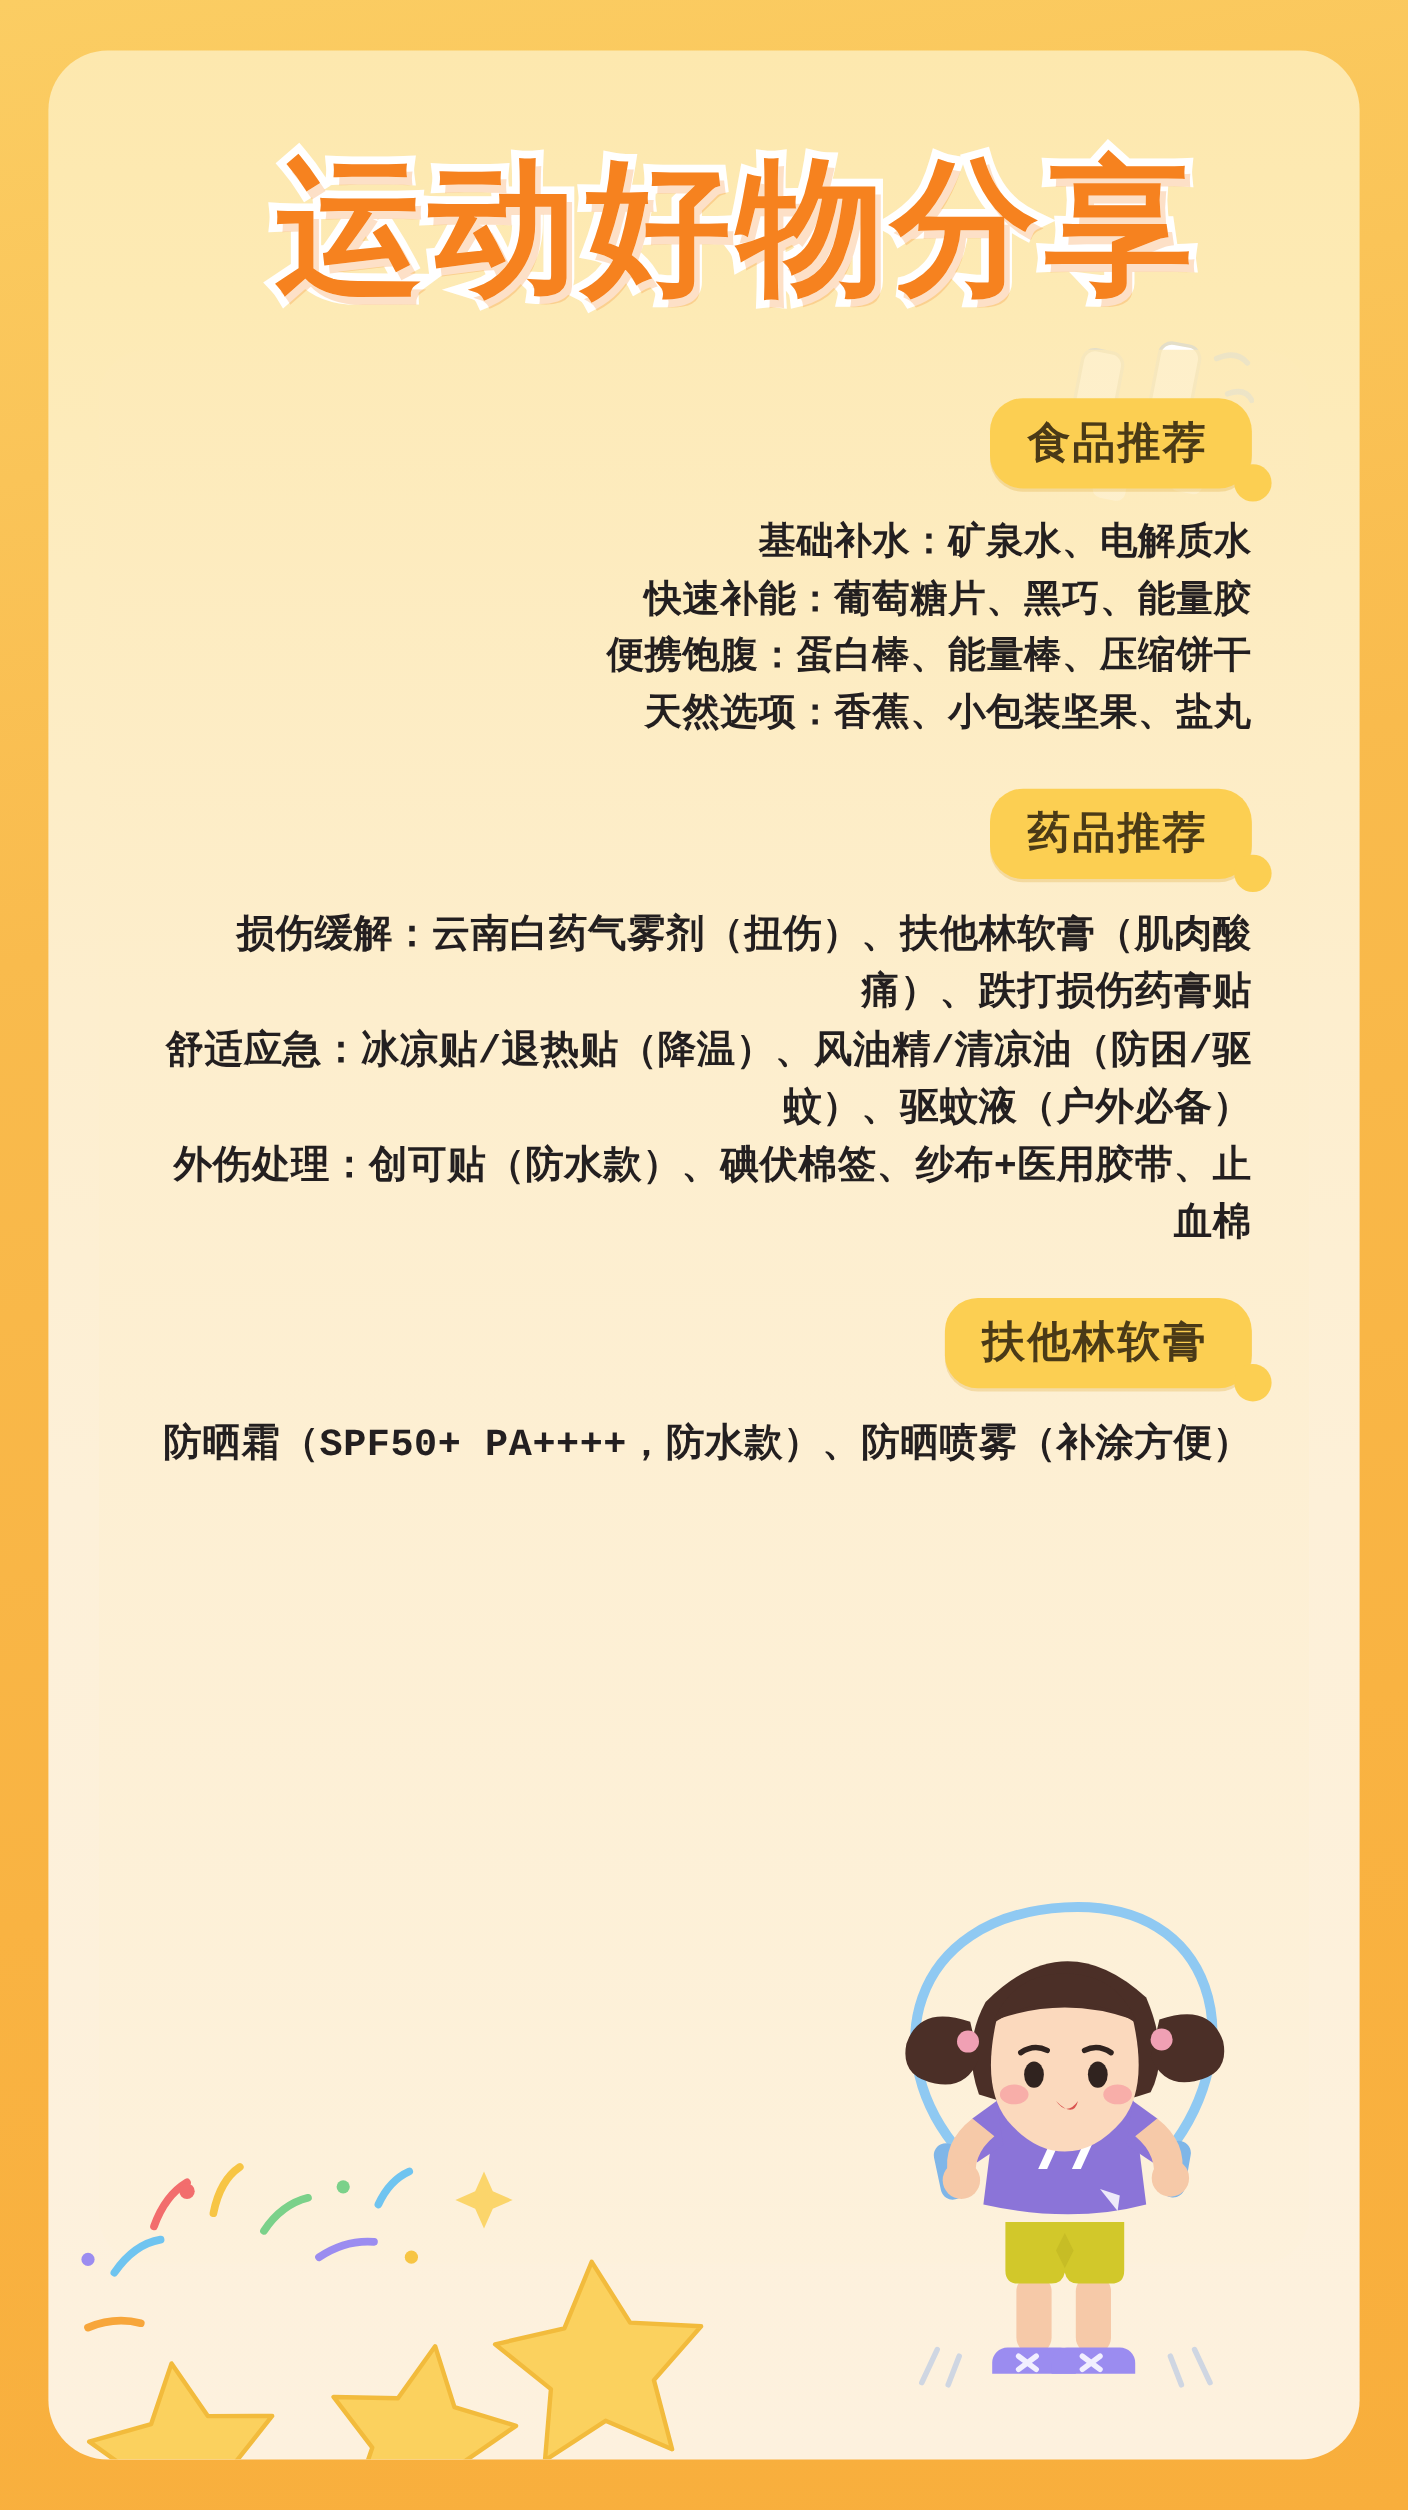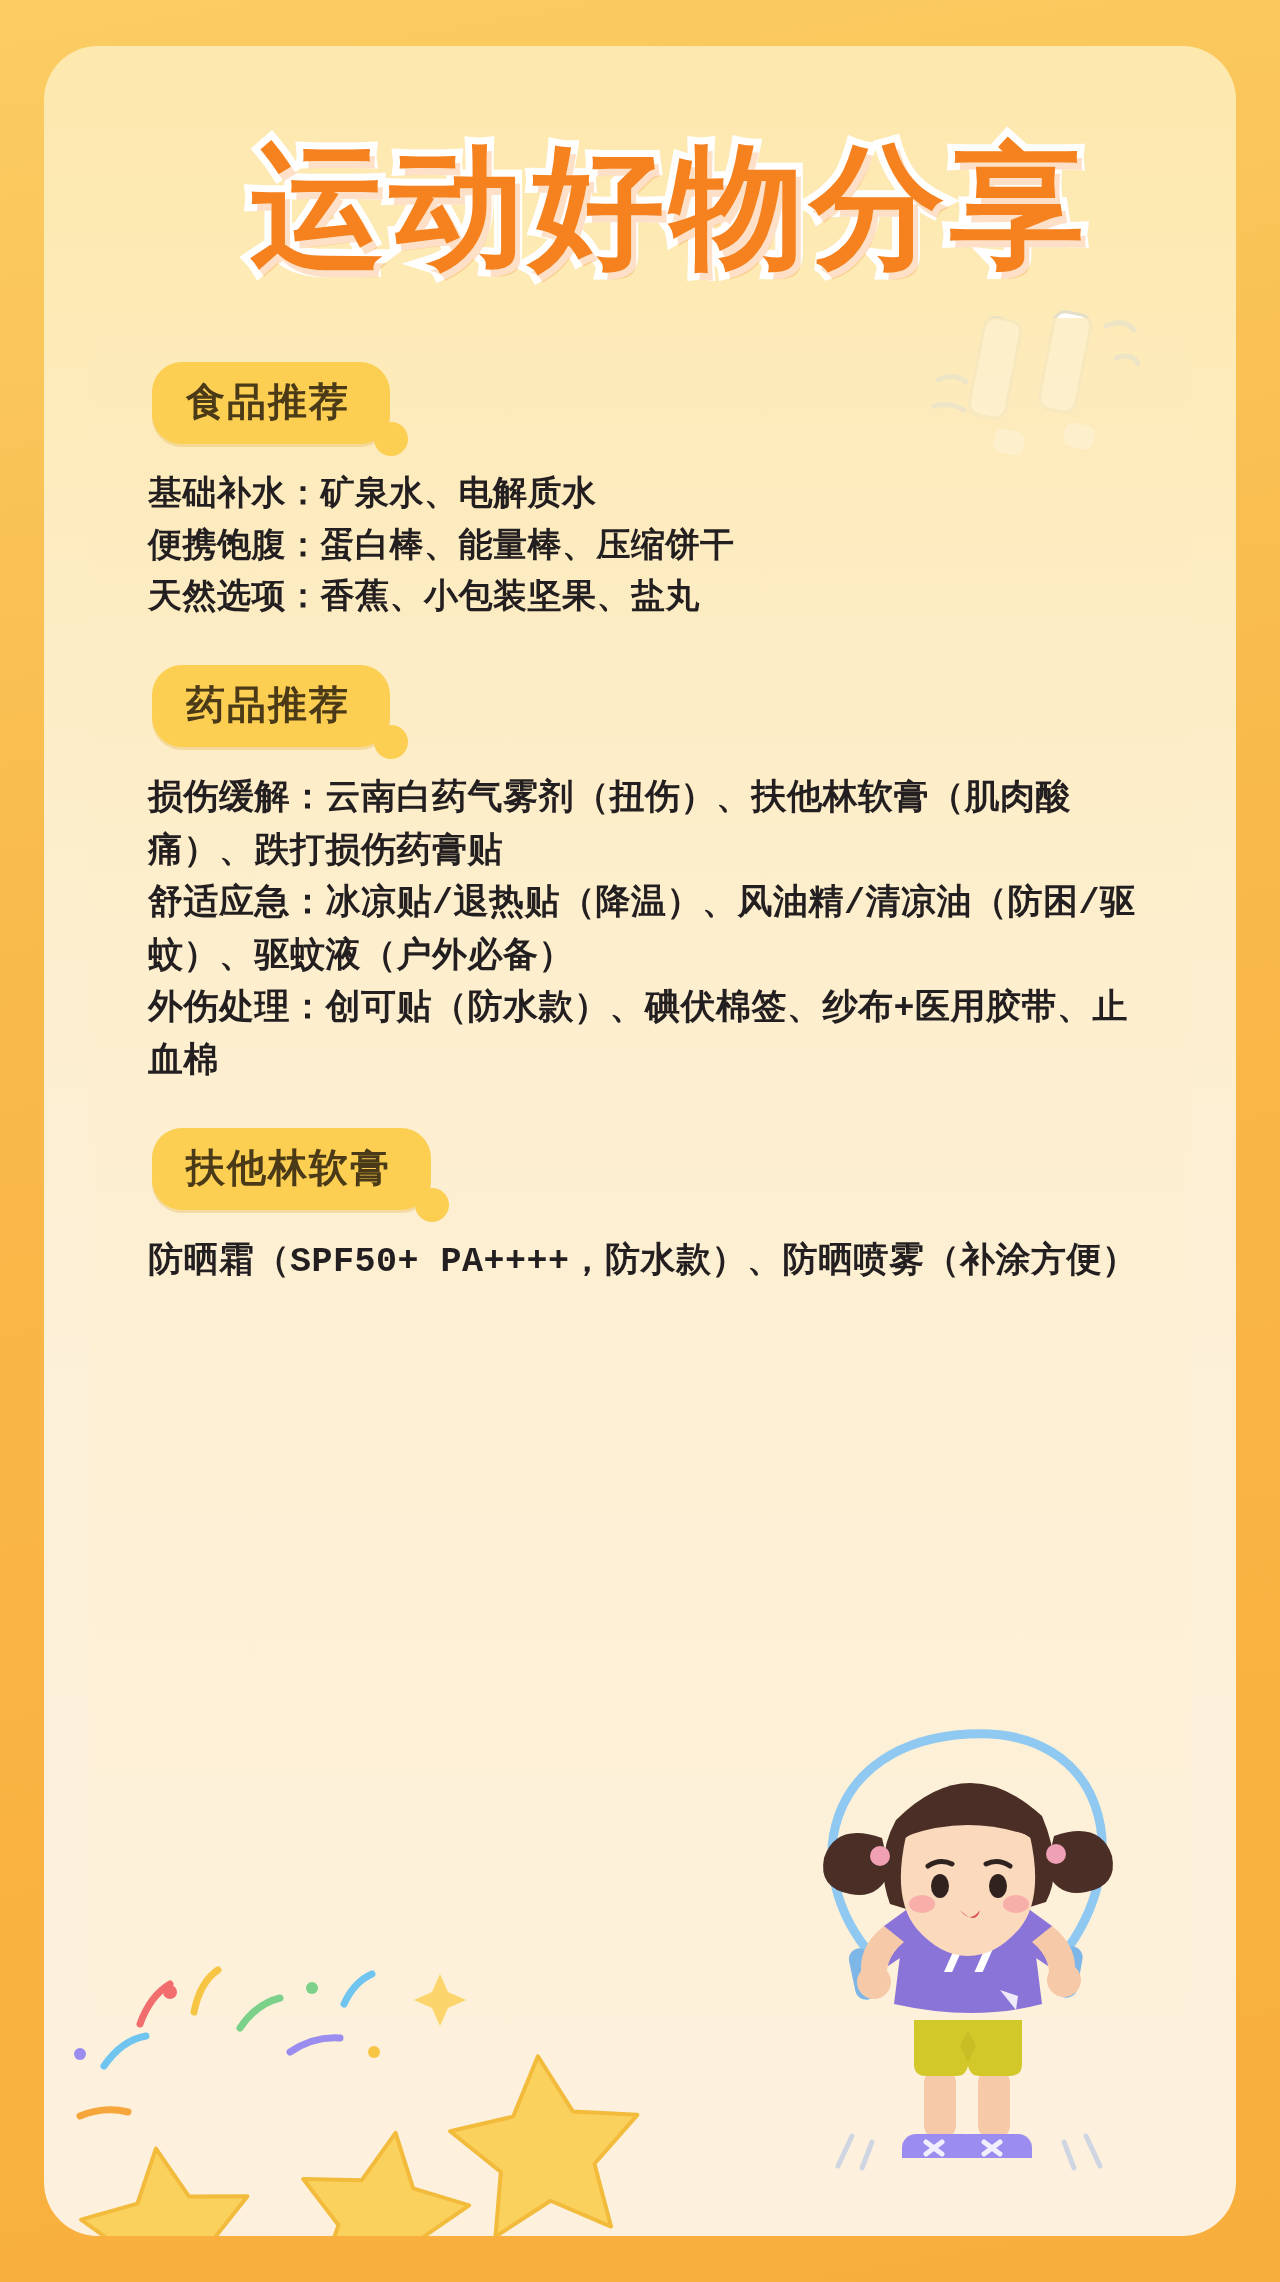--- a/index.html
+++ b/index.html
@@ -64,20 +64,21 @@
   .panel {
     position: absolute;
     left: 46px;
     top: 272px;
     width: 1100px;
     height: 1740px;
     border-radius: 44px;
     background: linear-gradient(180deg, rgba(253,234,184,0.75) 0%, rgba(253,238,205,0.85) 35%, rgba(253,241,219,0.9) 100%);
     box-sizing: border-box;
     padding: 44px 52px;
+    text-align: right;
   }
 
   
   .pill {
     position: relative;
     display: inline-block;
     margin-left: 10px;
     padding: 13px 40px 15px 34px;
     background: #fccf52;
     border-radius: 30px 30px 30px 30px;
@@ -179,20 +180,21 @@
       <div class="dot d2"></div>
     </div>
 
     <div class="panel">
 
       <div class="pill-row">
         <span class="pill">食品推荐</span>
       </div>
       <div class="block food">
         <div class="line">基础补水：矿泉水、电解质水</div>
+        <div class="line">快速补能：葡萄糖片、黑巧、能量胶</div>
         <div class="line">便携饱腹：蛋白棒、能量棒、压缩饼干</div>
         <div class="line">天然选项：香蕉、小包装坚果、盐丸</div>
       </div>
 
       <div class="spacer-sm"></div>
 
       <div class="pill-row">
         <span class="pill">药品推荐</span>
       </div>
       <div class="block med">

